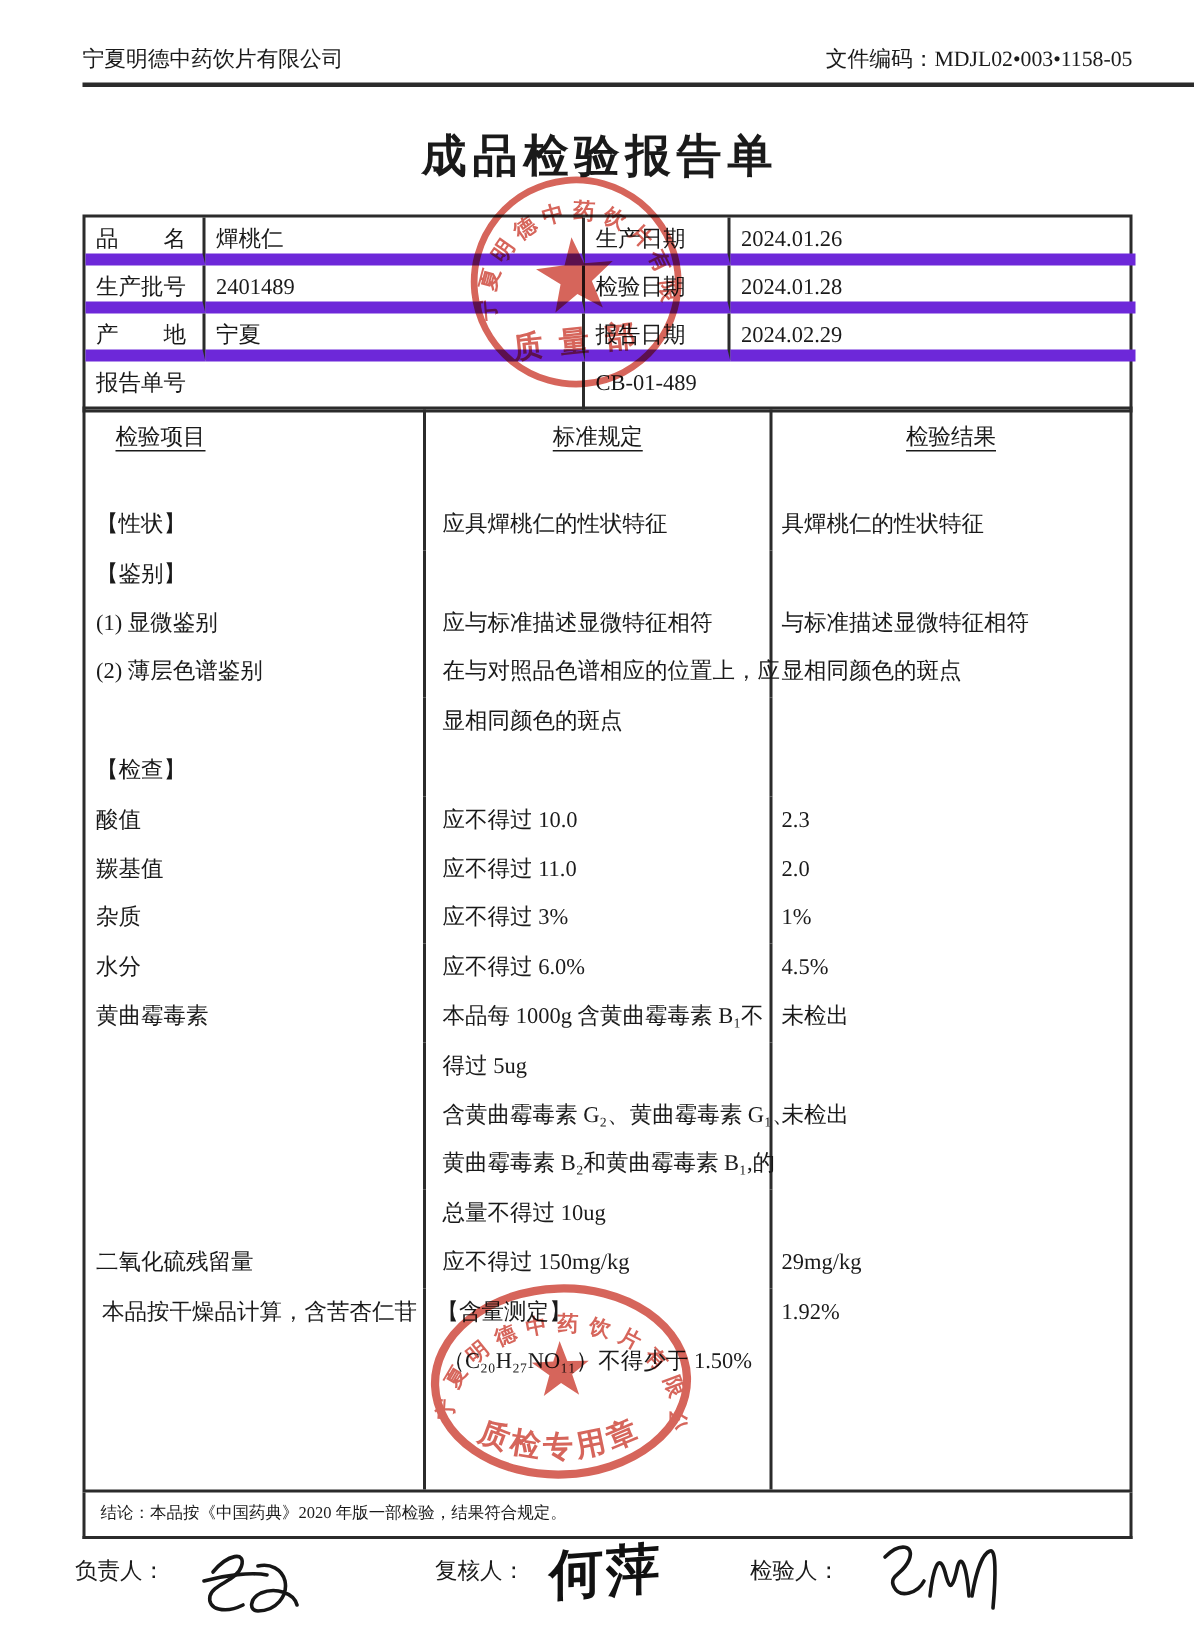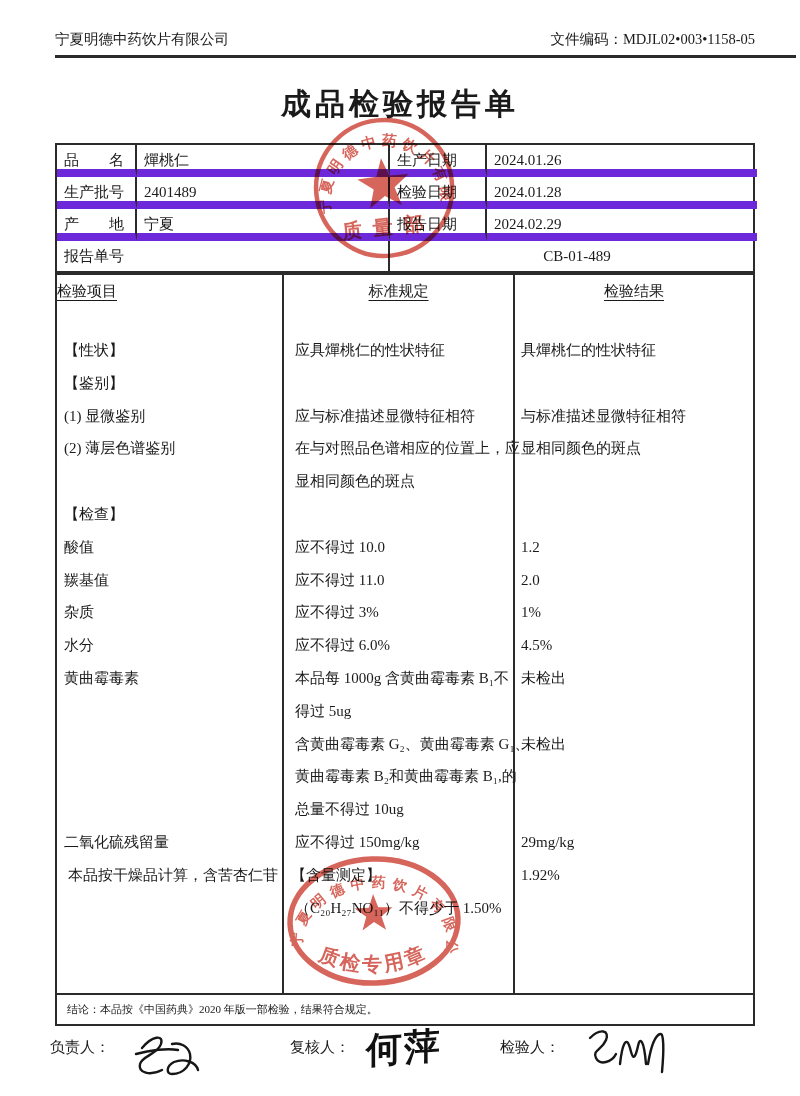--- a/index.html
+++ b/index.html
@@ -19,35 +19,35 @@
     border:2px solid #2b2b2b;box-sizing:border-box;font-size:15px;
   }
   .info-table .cell{
     height:32px;line-height:30px;padding-left:7px;box-sizing:border-box;
     border-right:2px solid #2b2b2b;border-bottom:8px solid #6d28d9;
     white-space:nowrap;overflow:visible;
   }
   .info-table .cell.lastcol{border-right:none;}
   .info-table .cell.lastrow{border-bottom:none;}
   .info-table .span2a{grid-column:1/3;}
-  .info-table .span2b{grid-column:3/5;text-align:center;}
+  .info-table .span2b{grid-column:3/5;}
   
   .main-table{
     position:absolute;left:55px;top:271px;width:700px;height:724px;
     border:2px solid #2b2b2b;box-sizing:border-box;font-size:15px;
     display:flex;flex-direction:column;
   }
   .trow{display:grid;grid-template-columns:227px 231px 238px;flex:0 0 auto;}
   .trow.filler{flex:1 1 auto;}
   .tcell{box-sizing:border-box;border-right:2px solid #2b2b2b;white-space:nowrap;overflow:visible;}
   .tcell:last-child{border-right:none;}
   .hrow{height:61px;}
   .hrow .tcell{padding-top:9px;}
   .hrow .hlabel{text-decoration:underline;text-underline-offset:4px;}
-  .hrow .c1{padding-left:0;}
+  .hrow .c1{padding-left:20px;}
   .hrow .c2,.hrow .c3{text-align:center;}
   .lrow{height:32.8px;}
   .lrow .tcell{line-height:32.8px;}
   .lrow .c1{padding-left:7px;}
   .lrow .c2{padding-left:11px;}
   .lrow .c3{padding-left:6px;}
   
   .conclusion{
     position:absolute;left:55px;top:995px;width:700px;height:31px;
     border:2px solid #2b2b2b;border-top:none;box-sizing:border-box;
@@ -133,21 +133,21 @@
           <div class="tcell c3"></div>
         </div>
         <div class="trow lrow">
           <div class="tcell c1">【检查】</div>
           <div class="tcell c2"></div>
           <div class="tcell c3"></div>
         </div>
         <div class="trow lrow">
           <div class="tcell c1">酸值</div>
           <div class="tcell c2">应不得过 10.0</div>
-          <div class="tcell c3">1.2</div>
+          <div class="tcell c3">2.3</div>
         </div>
         <div class="trow lrow">
           <div class="tcell c1">羰基值</div>
           <div class="tcell c2">应不得过 11.0</div>
           <div class="tcell c3">2.0</div>
         </div>
         <div class="trow lrow">
           <div class="tcell c1">杂质</div>
           <div class="tcell c2">应不得过 3%</div>
           <div class="tcell c3">1%</div>

